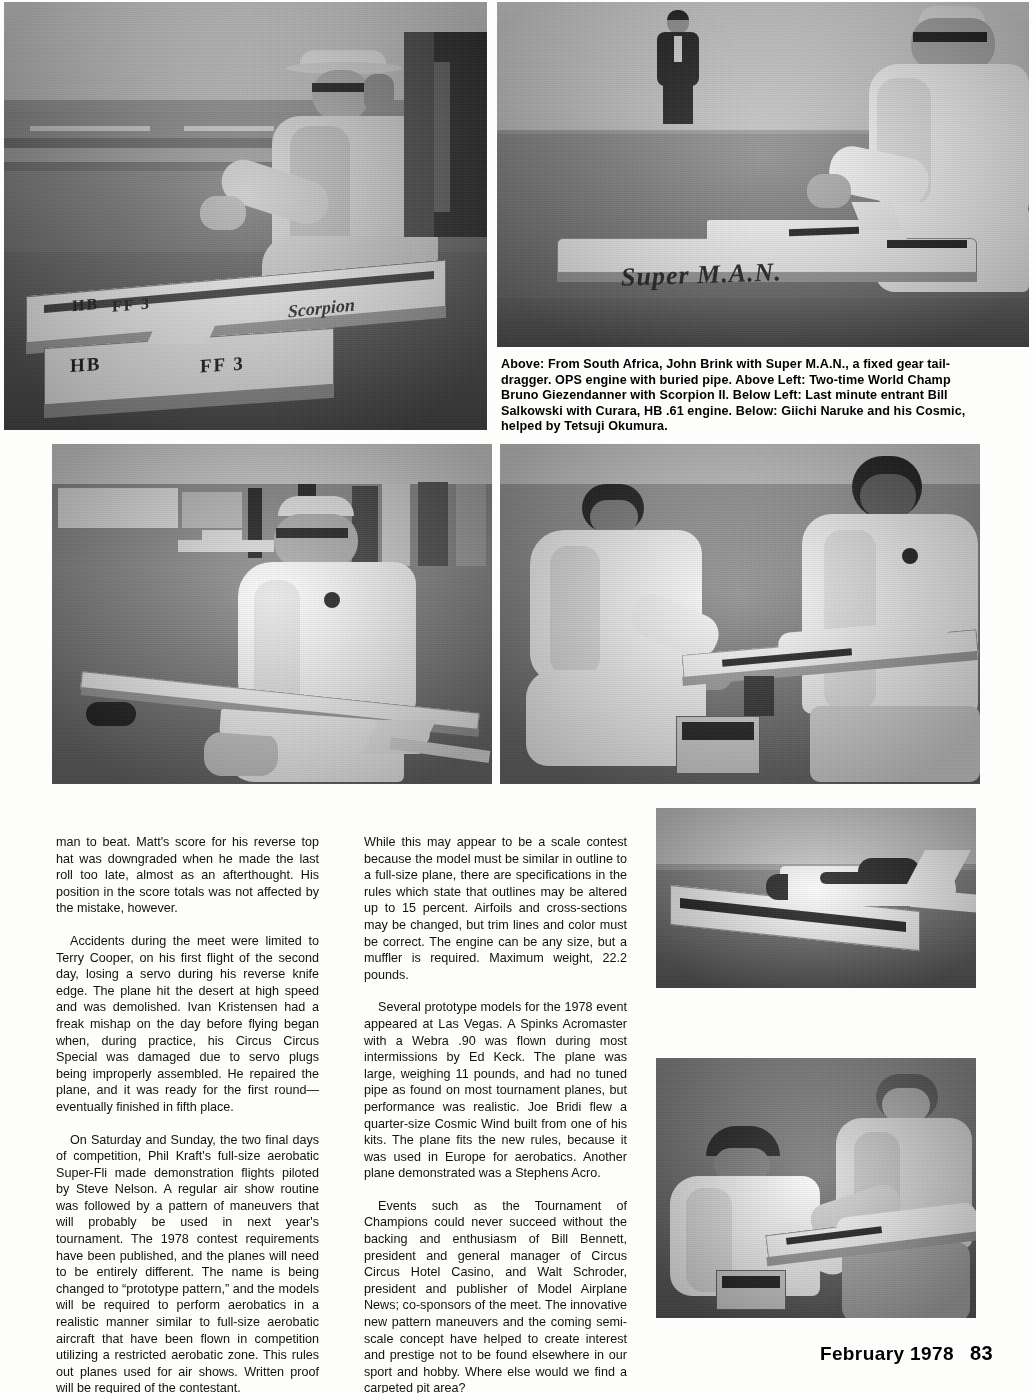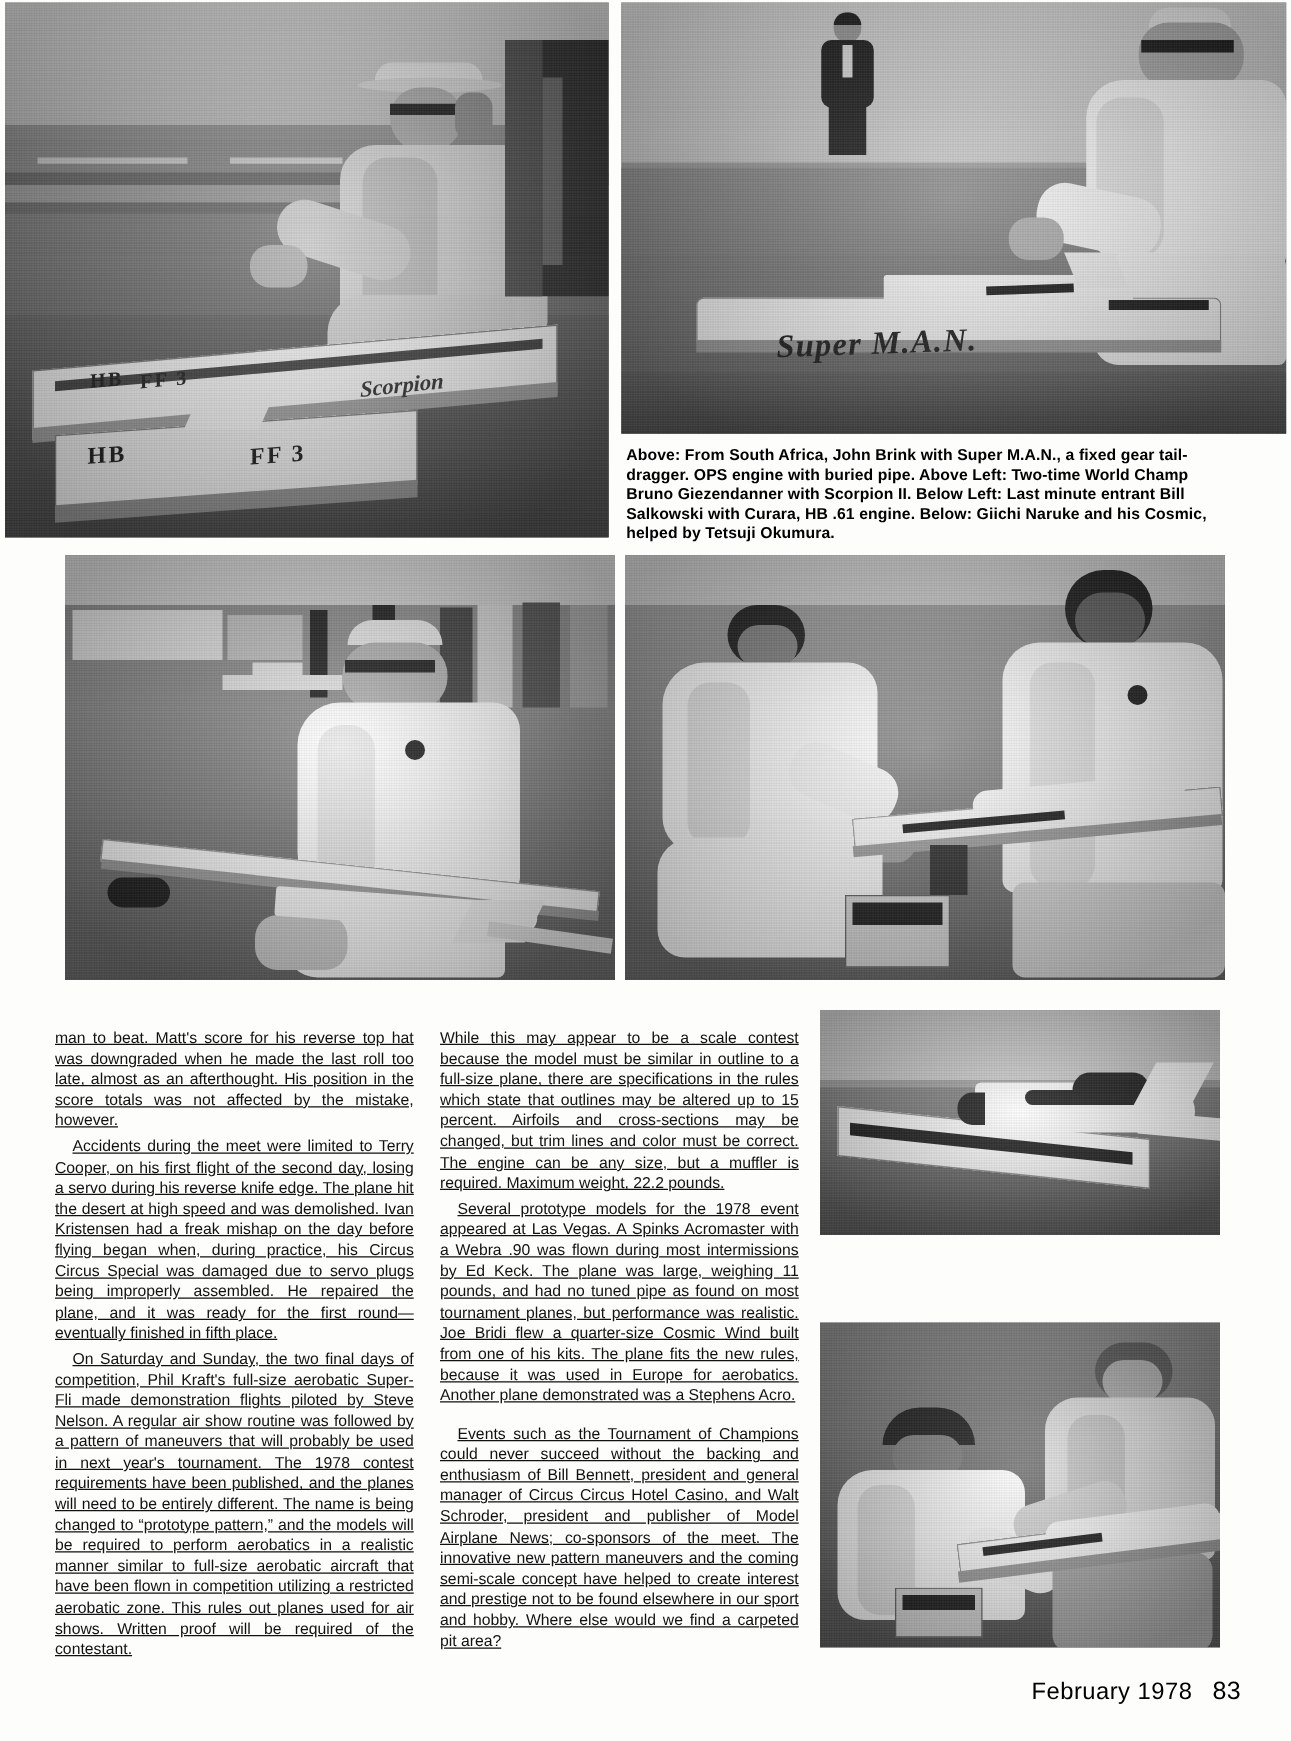--- a/index.html
+++ b/index.html
@@ -82,30 +82,30 @@
 
   
   .col {
     position: absolute;
     font-family: "Liberation Sans", sans-serif;
     font-size: 12.6px;
     line-height: 16.6px;
     text-align: justify;
     color: #111;
   }
-  .col p { margin: 4px; text-indent: 14px; text-decoration: underline; }
+  .col p { margin: 16px; text-indent: 14px; }
   .col p.noind { text-indent: 0; }
   .col p + p { margin-top: 0; }
 
   .folio {
     position: absolute;
     right: 40px;
     bottom: 28px;
     font-family: "Liberation Sans", sans-serif;
-    font-weight: normal;
+    font-weight: bold;
     font-size: 19px;
     letter-spacing: .4px;
   }
   .folio .pg { margin-left: 16px; font-size: 20px; }
 
   .page-corner {
     position: absolute;
     right: 6px; top: 2px;
     font-family: "Liberation Serif", serif;
     font-size: 17px;

